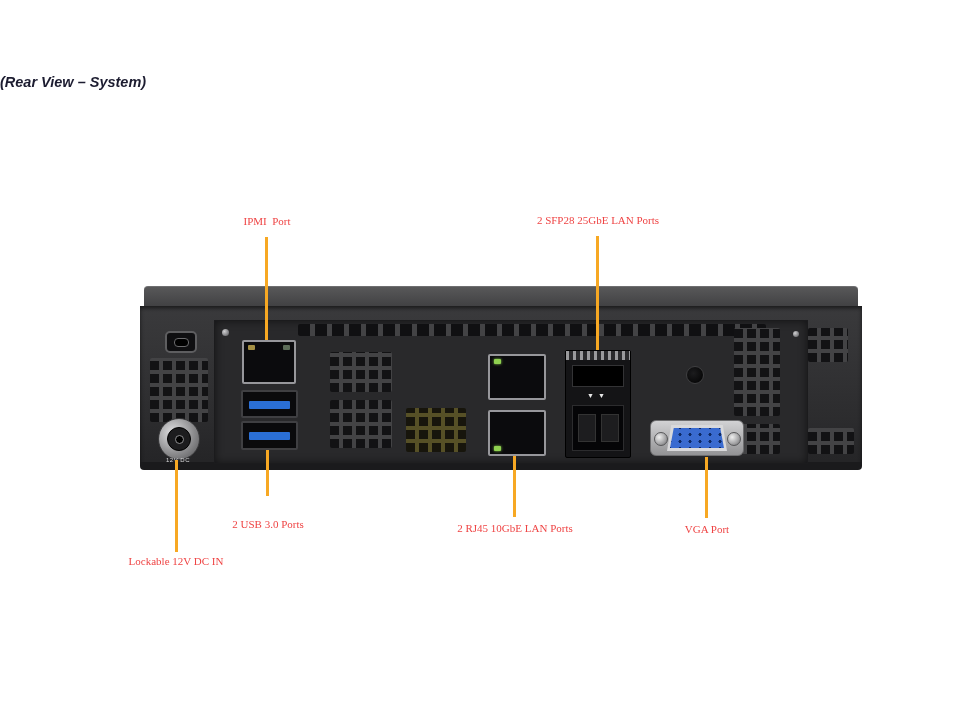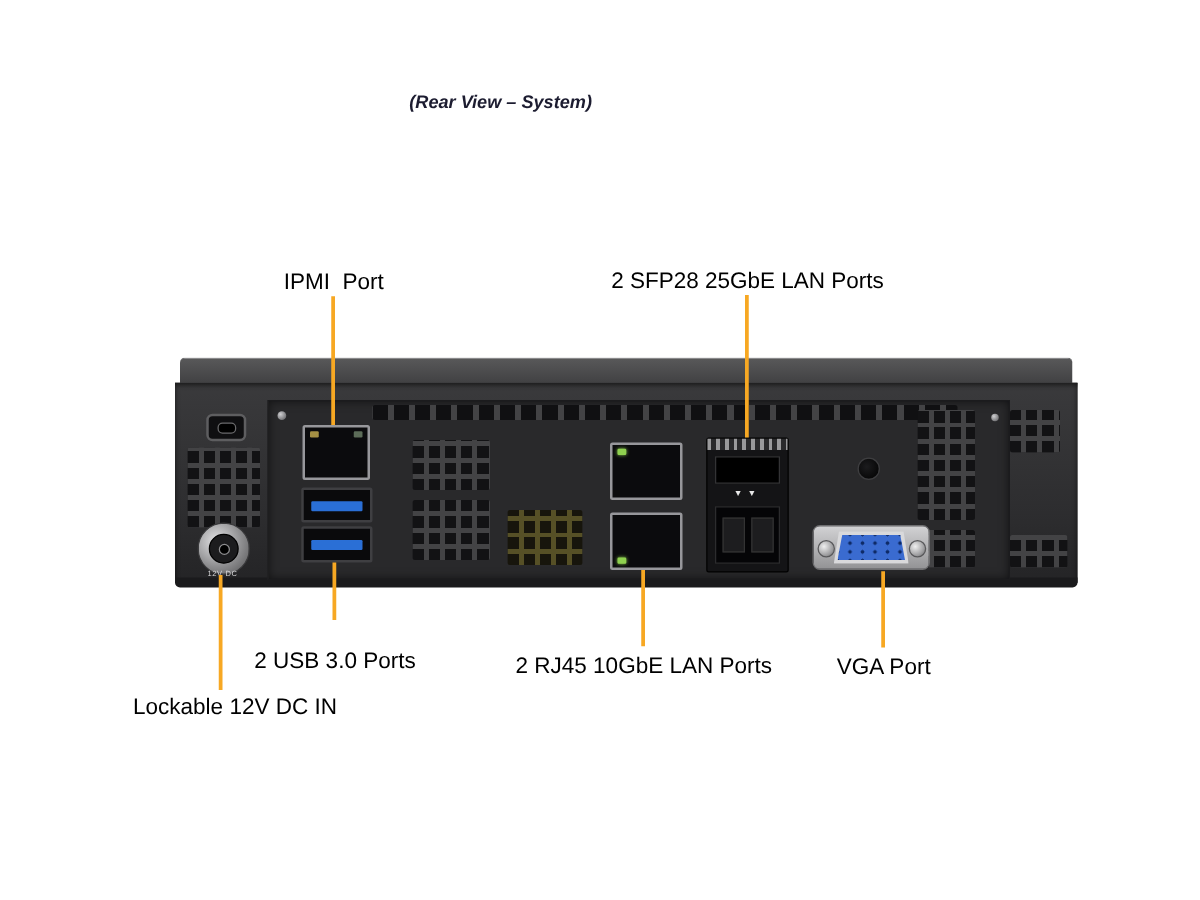--- a/index.html
+++ b/index.html
@@ -3,27 +3,28 @@
 <meta charset="utf-8">
 <style>
   html,body{margin:0;padding:0;}
   body{
     width:960px;height:720px;position:relative;background:#ffffff;
     font-family:"Liberation Sans", sans-serif;overflow:hidden;
   }
   .abs{position:absolute;}
   
   .diagram-title{
-    top:74px;left:0;width:801px;text-align:center;
+    top:74px;left:0;width:801px;text-align:left;
     font-family:"Liberation Sans", sans-serif;
     font-style:italic;font-weight:600;font-size:14.5px;color:#1c1c30;
   }
   .callout-label{
-    font-size:18px;color:#000000;white-space:pre;
+    font-size:11px;color:#ef4444;white-space:pre;
     transform:translateX(-50%);
+    font-family:Liberation Serif, serif;
   }
   
   .callout-line{width:3px;background:#F7A823;}
   
   .chassis-top{
     left:144px;top:286px;width:714px;height:22px;
     background:linear-gradient(180deg,#585859,#3e3e40);
     border-radius:4px 4px 0 0;border-top:1px solid #6e6e70;
   }
   .chassis-body{
@@ -227,13 +228,13 @@
 <div class="abs callout-line" style="left:266px;top:450px;height:46px;"></div>
 <div class="abs callout-line" style="left:513px;top:456px;height:61px;"></div>
 <div class="abs callout-line" style="left:705px;top:457px;height:61px;"></div>
 <div class="abs callout-line" style="left:175px;top:460px;height:92px;"></div>
 
 <div class="abs callout-label" style="left:267px;top:215px;">IPMI  Port</div>
 <div class="abs callout-label" style="left:598px;top:214px;">2 SFP28 25GbE LAN Ports</div>
 <div class="abs callout-label" style="left:268px;top:518px;">2 USB 3.0 Ports</div>
 <div class="abs callout-label" style="left:515px;top:522px;">2 RJ45 10GbE LAN Ports</div>
 <div class="abs callout-label" style="left:707px;top:523px;">VGA Port</div>
-<div class="abs callout-label" style="left:188px;top:555px;">Lockable 12V DC IN</div>
+<div class="abs callout-label" style="left:176px;top:555px;">Lockable 12V DC IN</div>
 
 </body></html>

